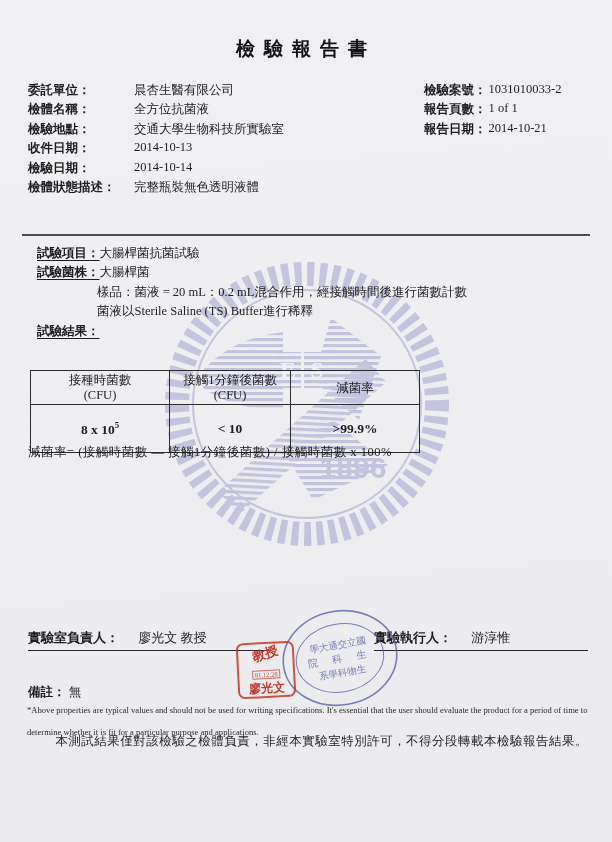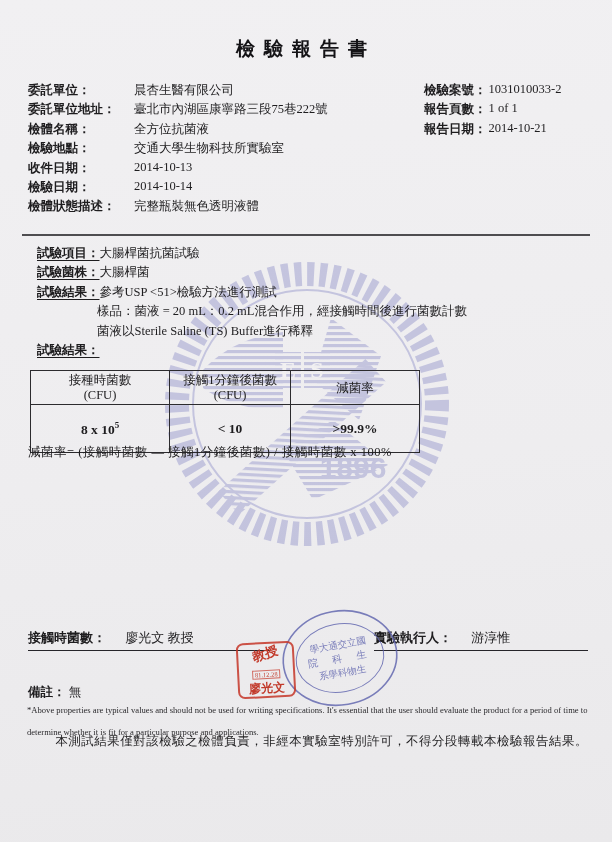--- a/index.html
+++ b/index.html
@@ -82,40 +82,38 @@
     <rect x="141" y="92" width="26" height="36" fill="url(#hstripe)"></rect>
     <text x="125" y="118" font-size="24" font-weight="bold" fill="#f3f2f4" text-anchor="middle">E</text>
     <text x="154" y="118" font-size="24" font-weight="bold" fill="#f3f2f4" text-anchor="middle">S</text>
     <text x="190" y="218" font-size="30" font-weight="bold" fill="#9b9cce" text-anchor="middle" font-family="Liberation Sans, sans-serif">1896</text>
   </svg>
 
   <div class="title">檢驗報告書</div>
 
   <div class="fields-left">
     <div class="frow"><span class="lab">委託單位：</span><span class="val">晨杏生醫有限公司</span></div>
-    <div class="frow"><span class="lab">委託單位地址：</span><span class="val">臺北市內湖區康寧路三段75巷222號</span></div>
     <div class="frow"><span class="lab">檢體名稱：</span><span class="val">全方位抗菌液</span></div>
     <div class="frow"><span class="lab">檢驗地點：</span><span class="val">交通大學生物科技所實驗室</span></div>
     <div class="frow"><span class="lab">收件日期：</span><span class="val">2014-10-13</span></div>
     <div class="frow"><span class="lab">檢驗日期：</span><span class="val">2014-10-14</span></div>
     <div class="frow"><span class="lab">檢體狀態描述：</span><span class="val">完整瓶裝無色透明液體</span></div>
   </div>
 
   <div class="fields-right">
     <div class="frow"><span class="lab">檢驗案號：</span><span class="val">1031010033-2</span></div>
     <div class="frow"><span class="lab">報告頁數：</span><span class="val"> 1 of 1</span></div>
     <div class="frow"><span class="lab">報告日期：</span><span class="val">2014-10-21</span></div>
   </div>
 
   <div class="rule"></div>
 
   <div class="testblock">
     <div class="tline"><span class="ulab">試驗項目：</span><span>大腸桿菌抗菌試驗</span></div>
     <div class="tline"><span class="ulab">試驗菌株：</span><span>大腸桿菌</span></div>
-    <div class="tline"><span class="ulab">試驗結果：</span><span>參考USP &lt;51&gt;檢驗方法進行測試</span></div>
     <div class="tline indent">樣品：菌液 = 20 mL：0.2 mL混合作用，經接觸時間後進行菌數計數</div>
     <div class="tline indent">菌液以Sterile Saline (TS) Buffer進行稀釋</div>
     <div class="tline"><span class="ulab">試驗結果：</span></div>
   </div>
 
   <table class="rtable">
     <tbody>
         <tr>
       <th class="c1"><span>接種時菌數</span><br><span>(CFU)</span></th>
       <th class="c2"><span>接觸1分鐘後菌數</span><br><span>(CFU)</span></th>
@@ -126,21 +124,21 @@
       <td>&lt; 10</td>
       <td>&gt;99.9%</td>
     </tr>
   </tbody>
     </table>
 
   <div class="formula">減菌率= (接觸時菌數 — 接觸1分鐘後菌數) / 接觸時菌數 x 100%</div>
 
   <div class="sigrow">
     <div class="sigunit left">
-      <span class="slab">接觸時菌數：</span>
+      <span class="slab">實驗室負責人：</span>
       <span class="sval">廖光文  教授</span>
     </div>
     <div class="sigunit right">
       <span class="slab">實驗執行人：</span>
       <span class="sval">游淳惟</span>
     </div>
   </div>
 
   <svg class="bluestamp" viewBox="0 0 120 100">
     <ellipse cx="60" cy="50" rx="57" ry="47" fill="none" stroke="#5d62ad" stroke-width="1.6"></ellipse>

